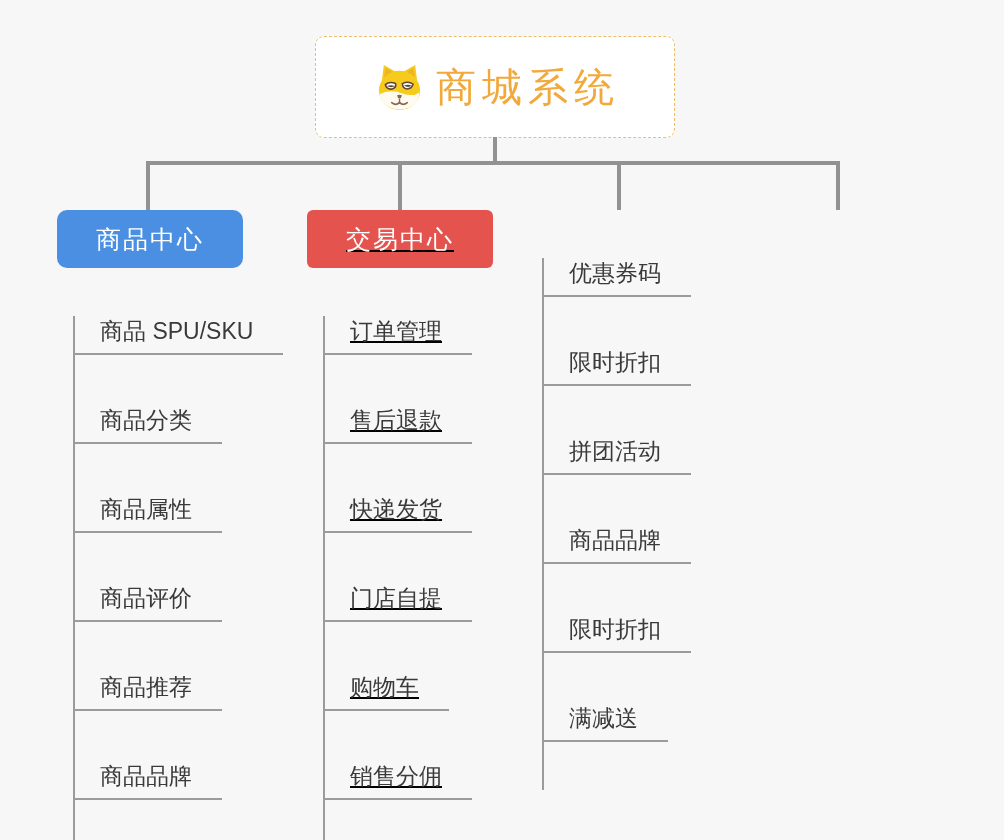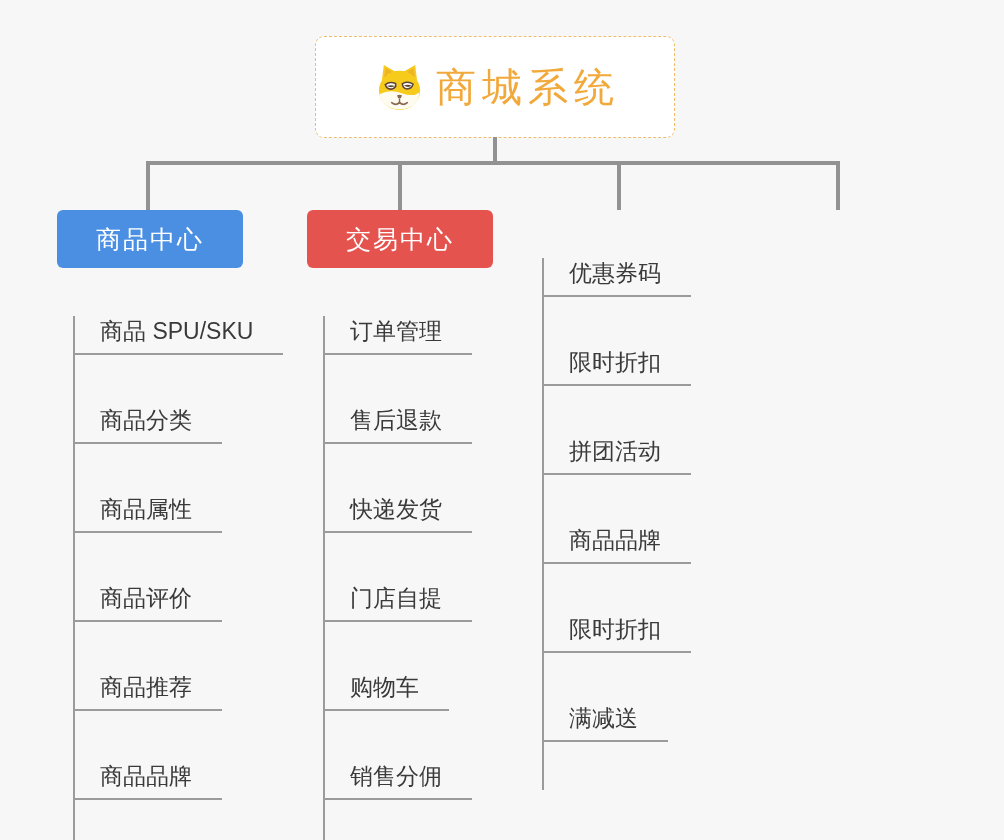--- a/index.html
+++ b/index.html
@@ -41,21 +41,21 @@
   .conn.rail { left: 146px; top: 161px; width: 694px; height: 4px; }
   .conn.drop { top: 163px; width: 4px; height: 47px; }
   .conn.drop-0 { left: 146px; }
   .conn.drop-1 { left: 398px; }
   .conn.drop-2 { left: 617px; }
   .conn.drop-3 { left: 836px; }
 
   
   .branch { position: absolute; top: 210px; width: 240px; }
   .branch-0 { left: 57px; }
-  .branch-1 { left: 307px; }
+  .branch-1 { left: 307px; text-decoration: underline; }
   .branch-2 { left: 526px; }
   .branch-3 { left: 745px; }
 
   .branch-header {
     width: 186px; height: 58px;
     border-radius: 6px;
     color: #FFFFFF;
     font-size: 25px;
     letter-spacing: 2px;
     display: flex;
@@ -119,21 +119,21 @@
   </div>
 
   <div class="conn stem"></div>
   <div class="conn rail"></div>
   <div class="conn drop drop-0"></div>
   <div class="conn drop drop-1"></div>
   <div class="conn drop drop-2"></div>
   <div class="conn drop drop-3"></div>
 
   <div class="branch branch-0">
-    <div class="branch-header" style="background-color: rgb(74, 143, 226);">商品中心</div>
+    <div class="branch-header" style="background-color: rgb(74, 143, 226); border-radius: 10px;">商品中心</div>
     <div class="branch-tree">
       <span class="branch-vline"></span>
       <div class="leaf">商品 SPU/SKU</div>
       <div class="leaf">商品分类</div>
       <div class="leaf">商品属性</div>
       <div class="leaf">商品评价</div>
       <div class="leaf">商品推荐</div>
       <div class="leaf">商品品牌</div>
     </div>
   </div>

